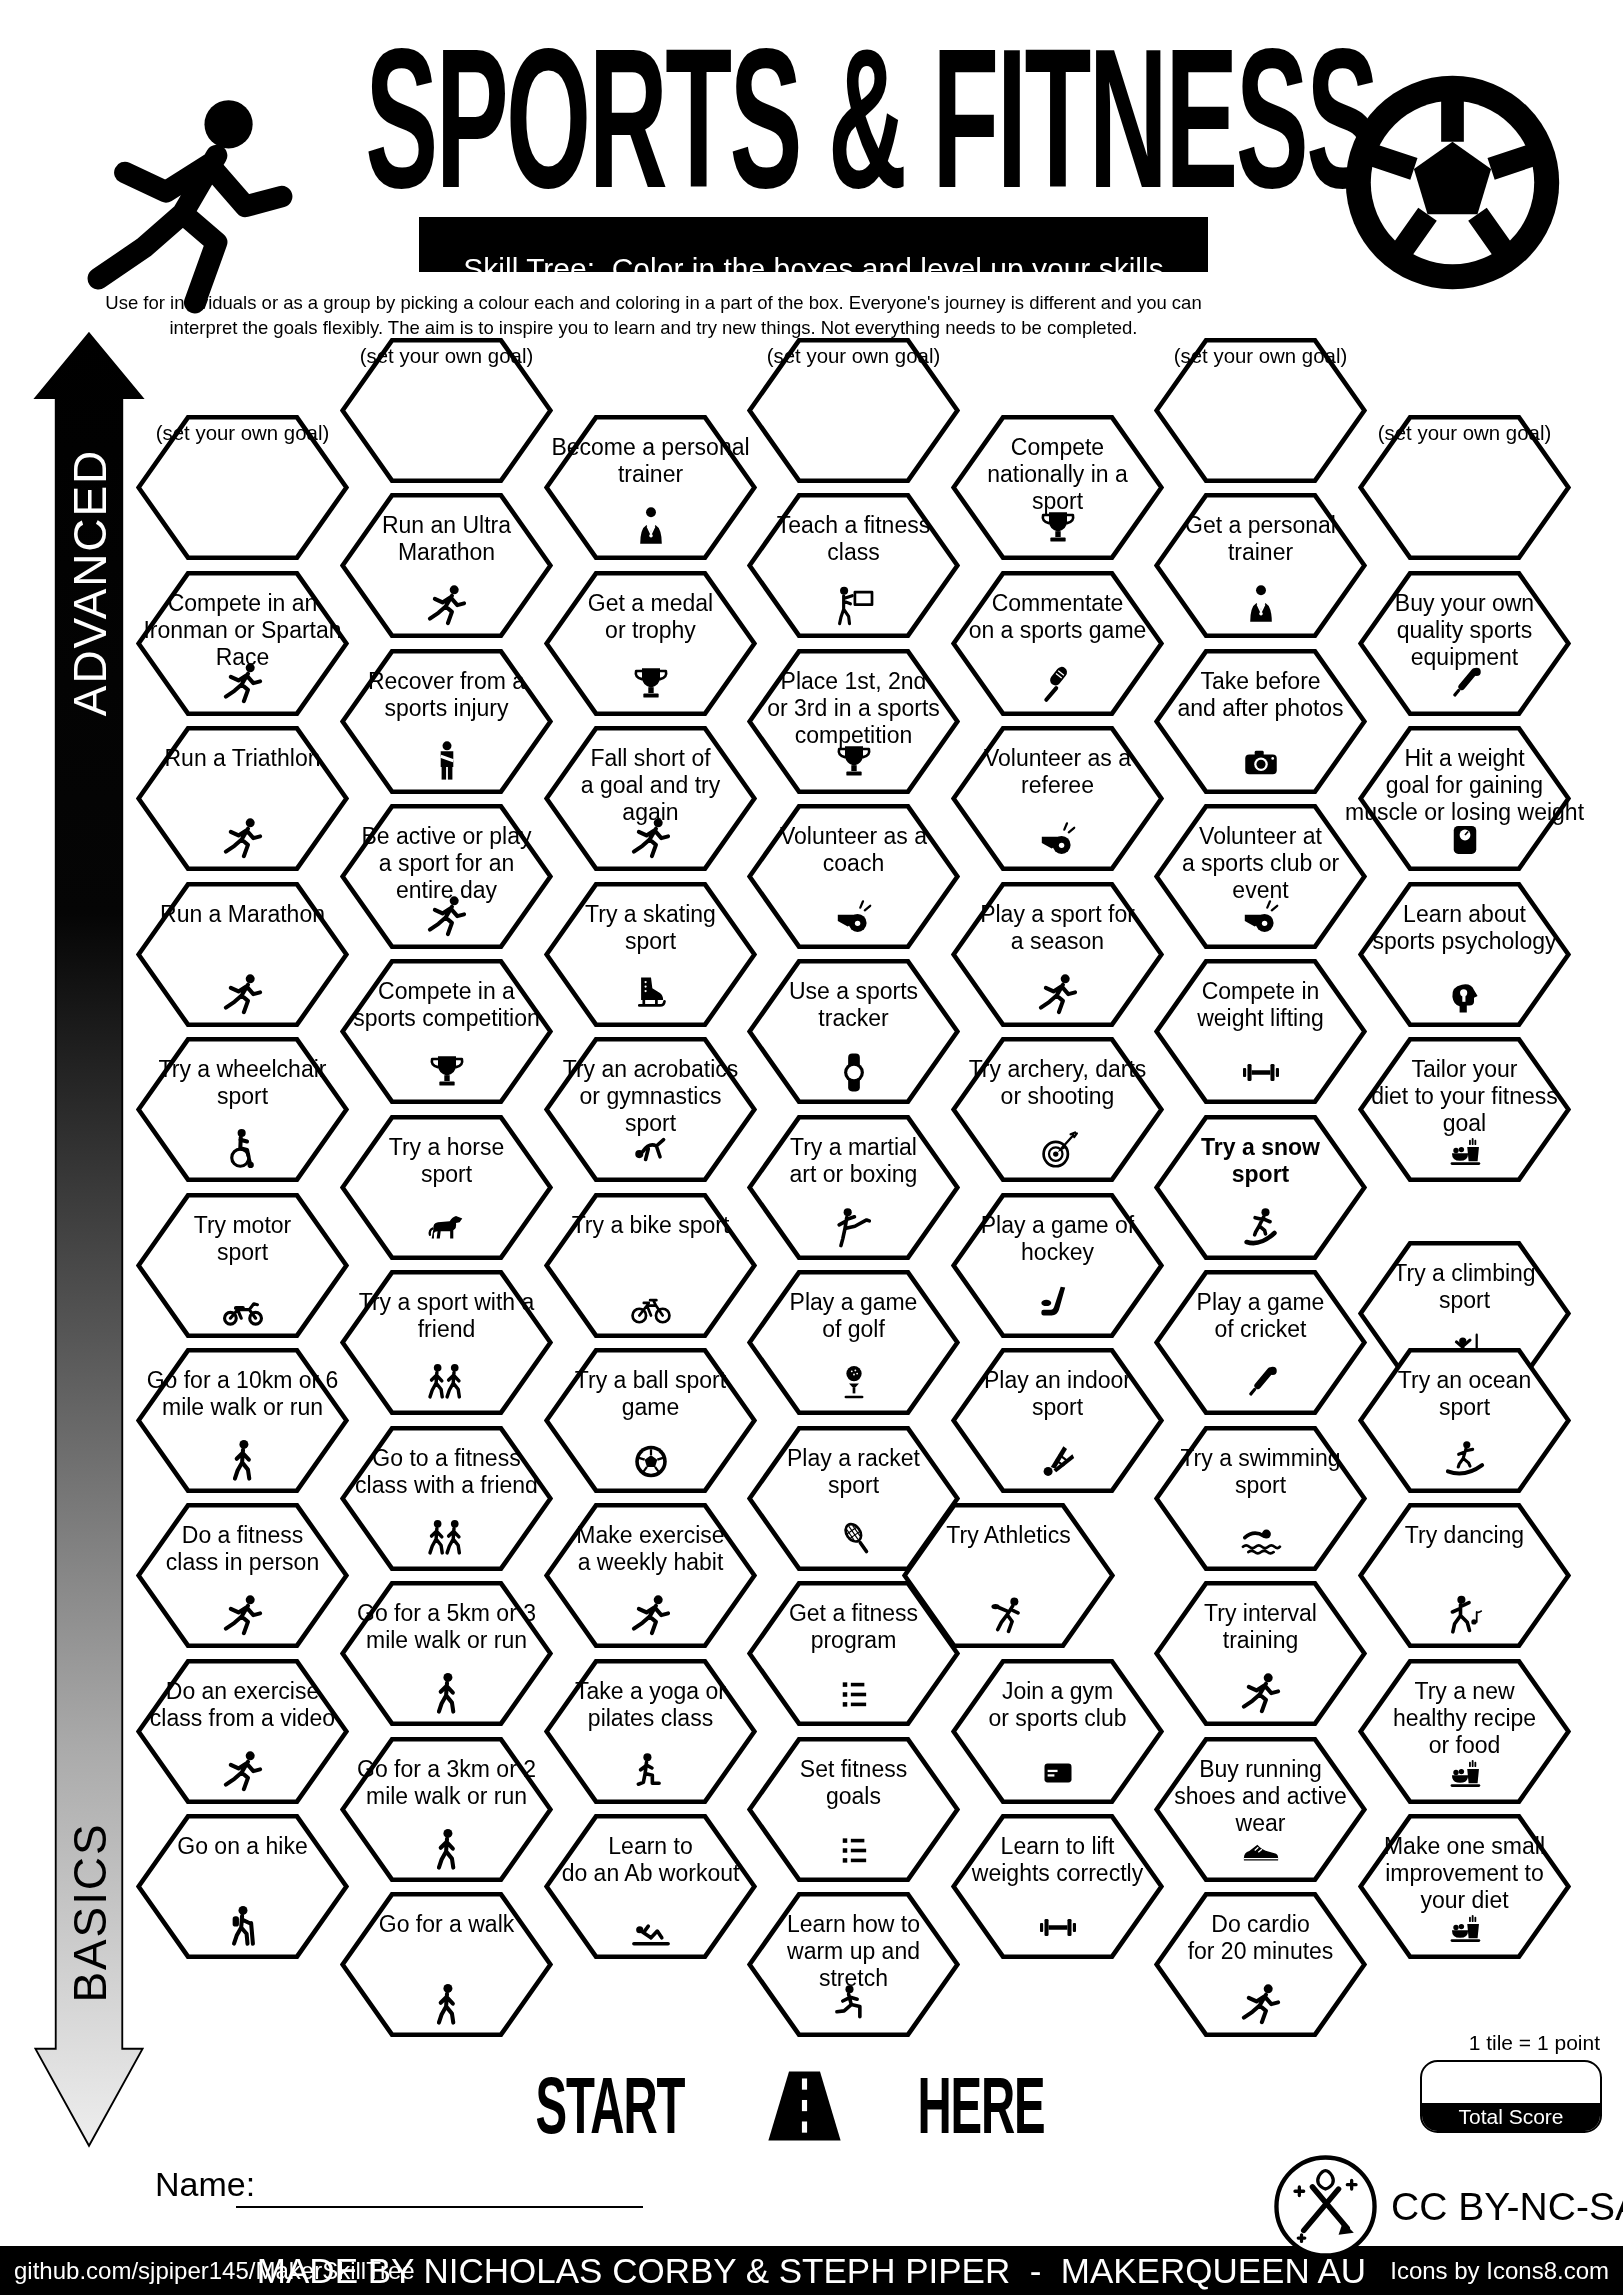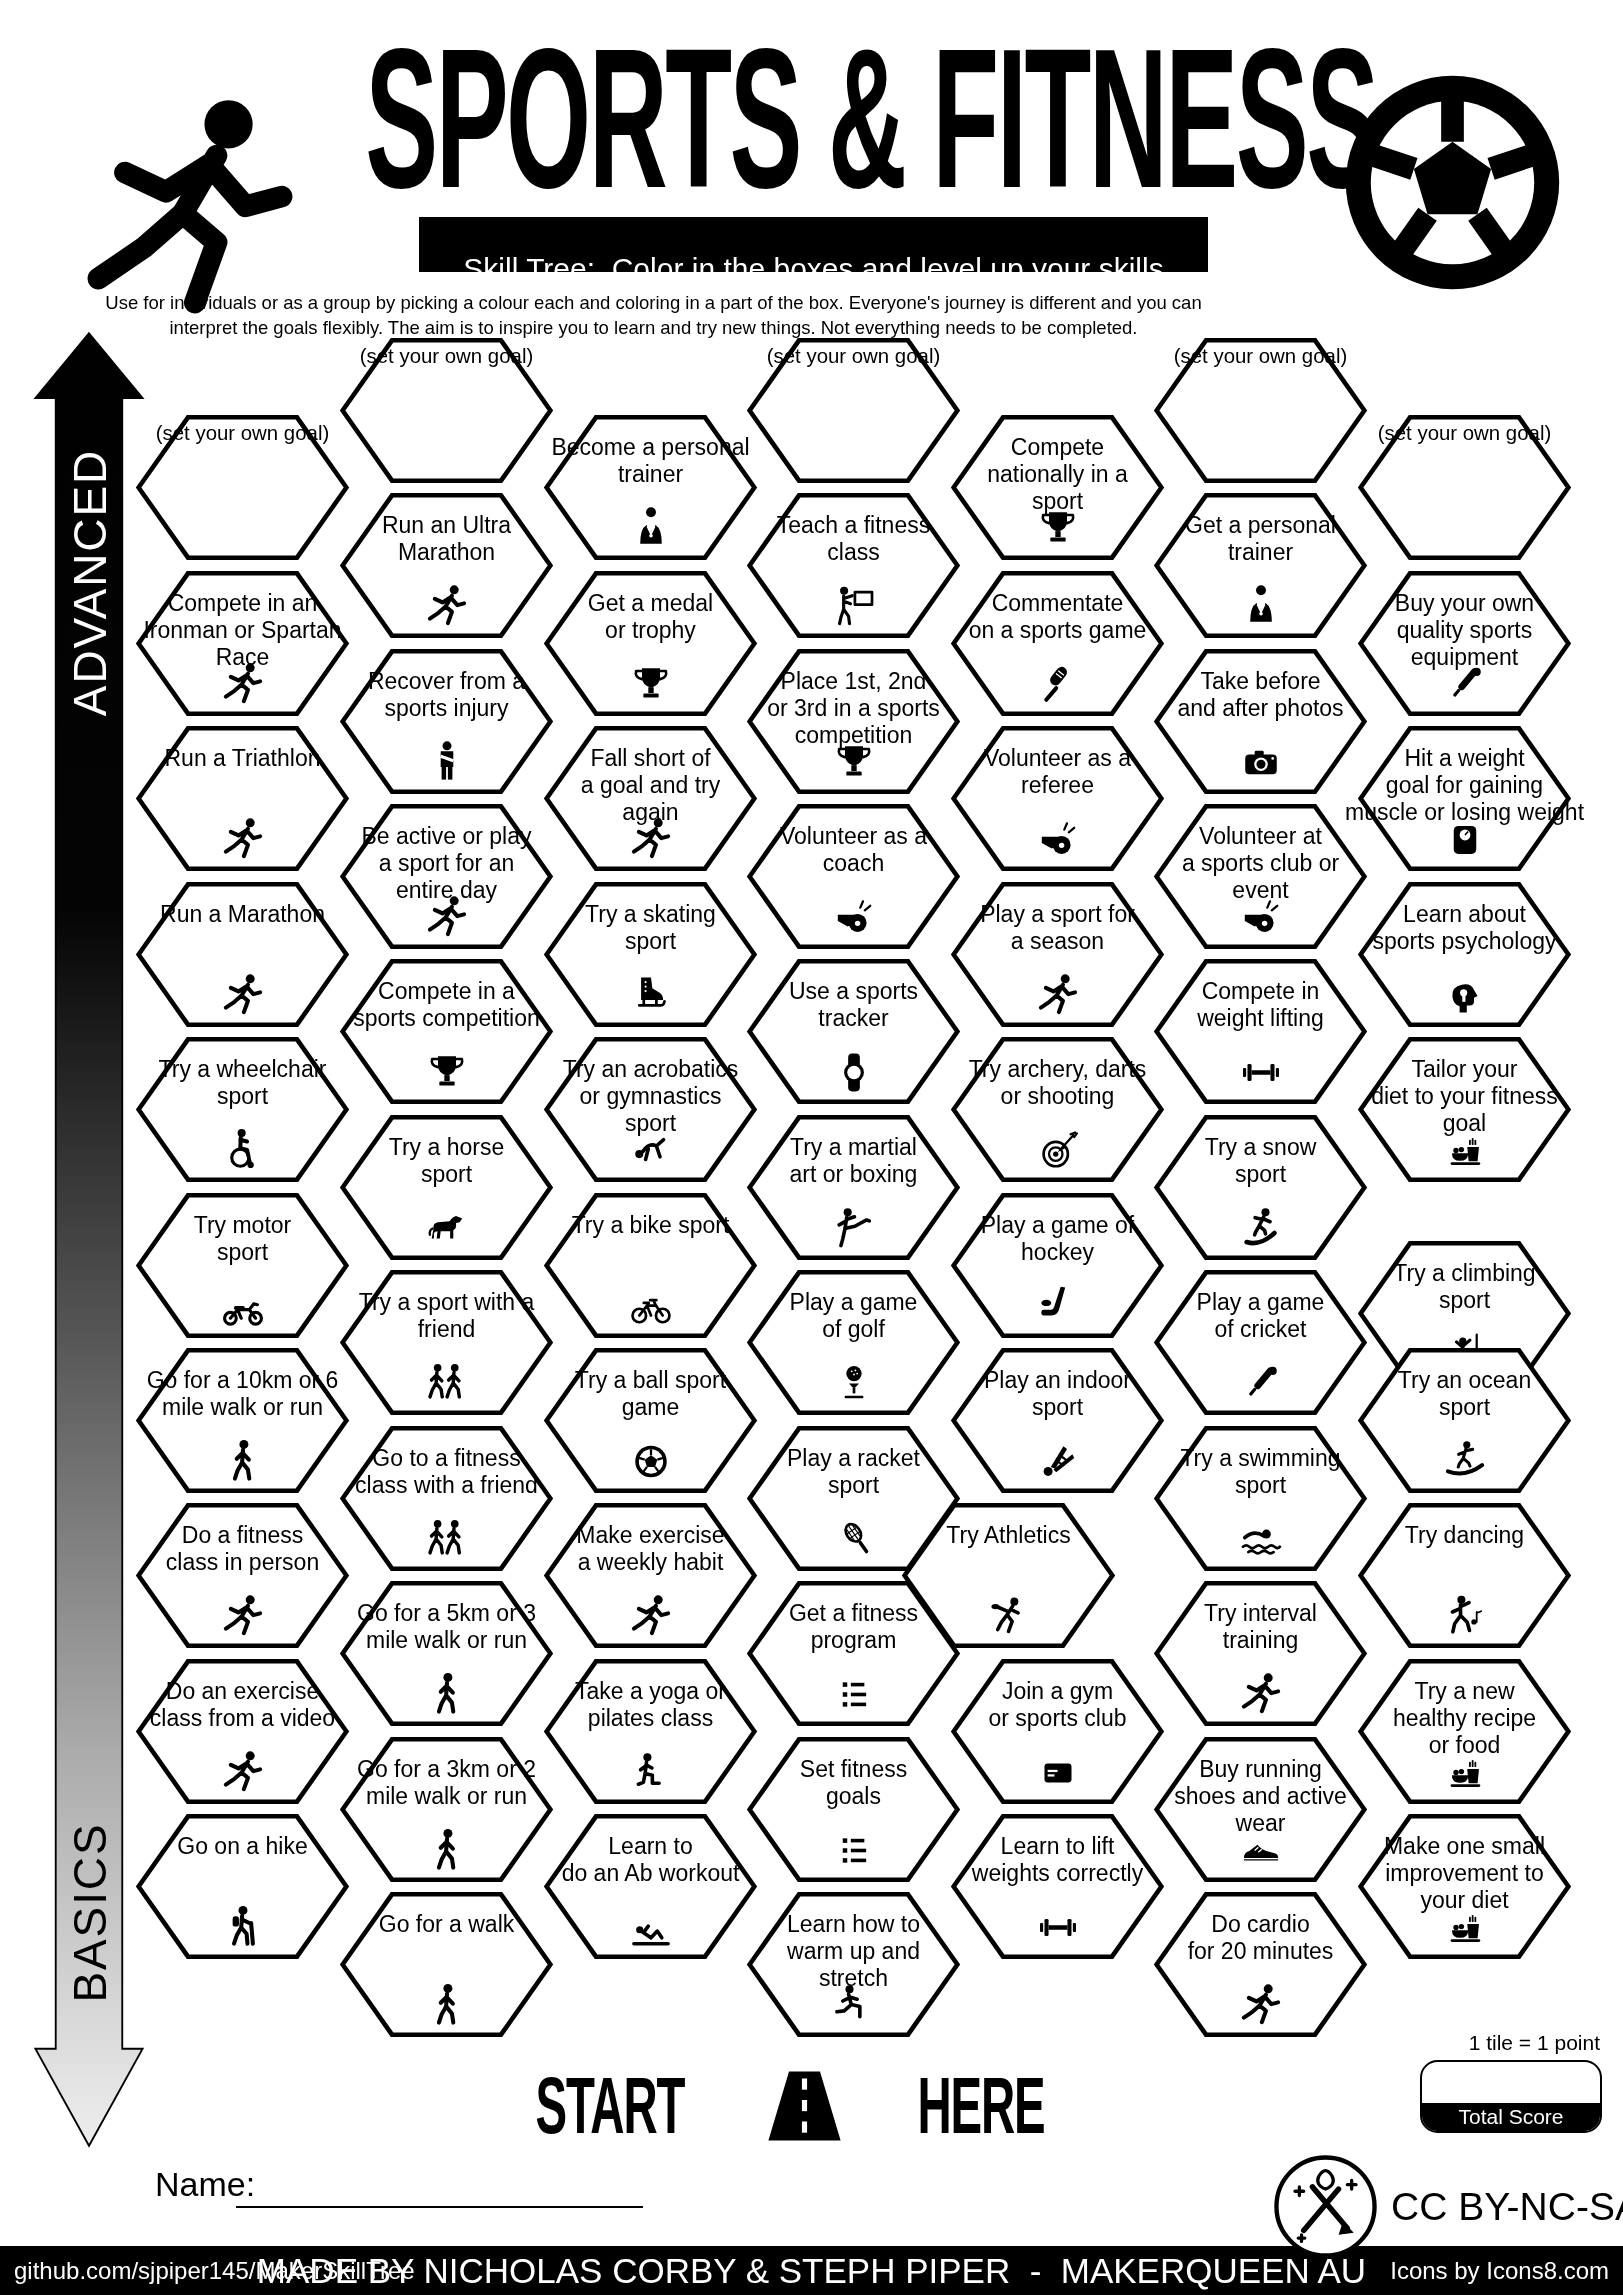--- a/index.html
+++ b/index.html
@@ -906,21 +906,21 @@
       <div class="icon">
         <svg viewBox="0 0 100 100" width="45" height="45">
           <rect fill="#000" x="10" y="40" width="7" height="20" rx="2"></rect>
           <rect fill="#000" x="20" y="31" width="9" height="38" rx="3"></rect>
           <rect fill="#000" x="71" y="31" width="9" height="38" rx="3"></rect>
           <rect fill="#000" x="83" y="40" width="7" height="20" rx="2"></rect>
           <rect fill="#000" x="29" y="45" width="42" height="10"></rect>
         </svg>
       </div>
     </div>
-    <div class="hex" style="left: 1154px; top: 1115px;">
+    <div class="hex" style="left: 1154px; top: 1115px; font-weight: bold;">
       <svg class="hexsvg" viewBox="0 0 460 314">
         <polygon points="112,5 348,5 455,157 348,309 112,309 5,157" fill="#fff" stroke="#000" stroke-width="10"></polygon>
       </svg>
       <div class="label">Try a snow
 sport</div>
       <div class="icon">
         <svg viewBox="0 0 100 100" width="45" height="45">
           <circle fill="#000" cx="60" cy="14" r="9"></circle>
           <path stroke="#000" stroke-width="8" fill="none" stroke-linecap="round" stroke-linejoin="round" d="M56 24 46 44 M54 28 70 35 M54 30 37 26 M46 44 58 54 60 62 M46 44 38 58 36 64"></path>
           <path stroke="#000" stroke-width="10" stroke-linecap="round" fill="none" d="M18 80 Q48 90 80 60"></path>

